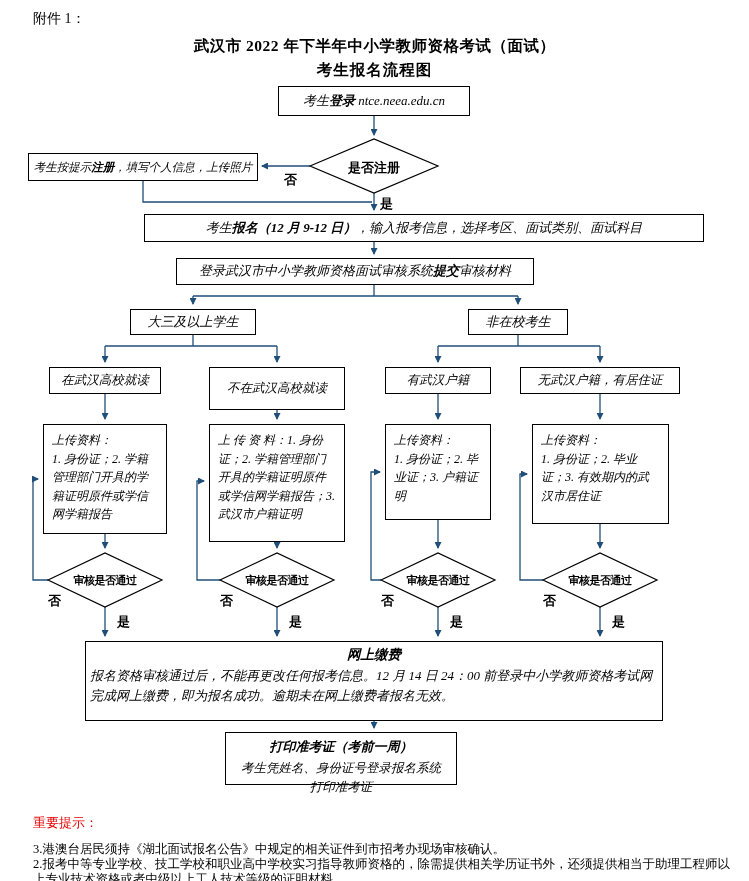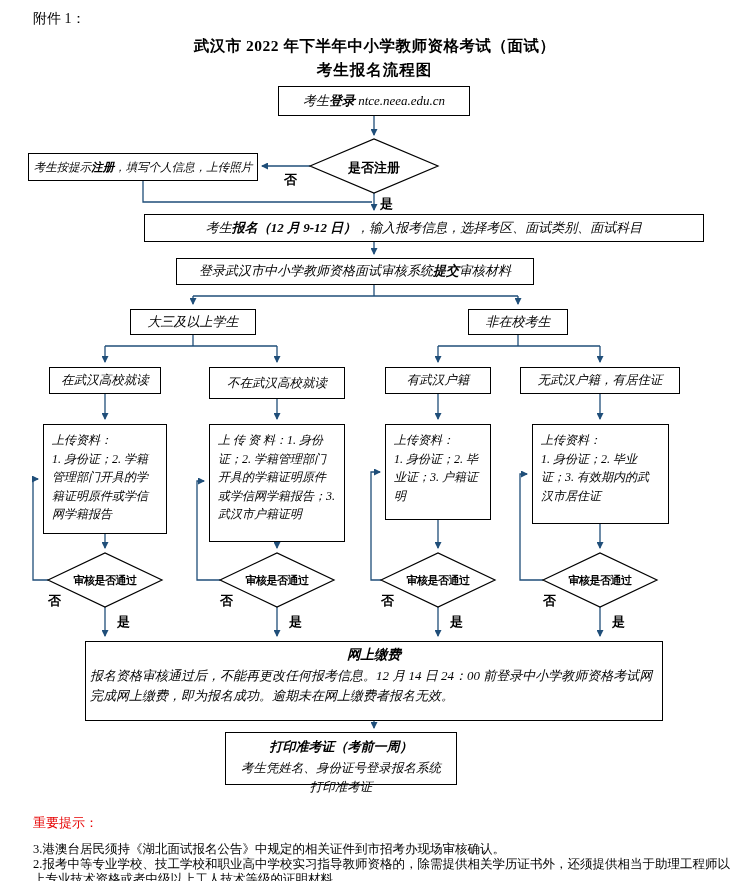--- a/index.html
+++ b/index.html
@@ -103,21 +103,21 @@
   </div>
 
   <div class="node" style="left:176px;top:258px;width:358px;height:27px;">
     <span><span>登录武汉市中小学教师资格面试审核系统</span><span class="em">提交</span><span>审核材料</span></span>
   </div>
 
   <div class="node" style="left:130px;top:309px;width:126px;height:26px;">大三及以上学生</div>
   <div class="node" style="left:468px;top:309px;width:100px;height:26px;">非在校考生</div>
 
   <div class="node" style="left:49px;top:367px;width:112px;height:27px;font-size:12.5px;">在武汉高校就读</div>
-  <div class="node" style="left:209px;top:367px;width:136px;height:32px;font-size:12.5px;">不在武汉高校就读</div>
+  <div class="node" style="left:209px;top:367px;width:136px;height:43px;font-size:12.5px;">不在武汉高校就读</div>
   <div class="node" style="left:385px;top:367px;width:106px;height:27px;font-size:12.5px;">有武汉户籍</div>
   <div class="node" style="left:520px;top:367px;width:160px;height:27px;font-size:12.5px;">无武汉户籍，有居住证</div>
 
   <div class="node upload" style="left:43px;top:424px;width:124px;height:110px;">
     <span class="block">上传资料：</span><span>1. 身份证；2. 学籍管理部门开具的学籍证明原件或学信网学籍报告</span>
   </div>
   <div class="node upload" style="left:209px;top:424px;width:136px;height:118px;">
     <span>上 传 资 料：</span><span>1. 身份证；2. 学籍管理部门开具的学籍证明原件或学信网学籍报告；3. 武汉市户籍证明</span>
   </div>
   <div class="node upload" style="left:385px;top:424px;width:106px;height:96px;">

